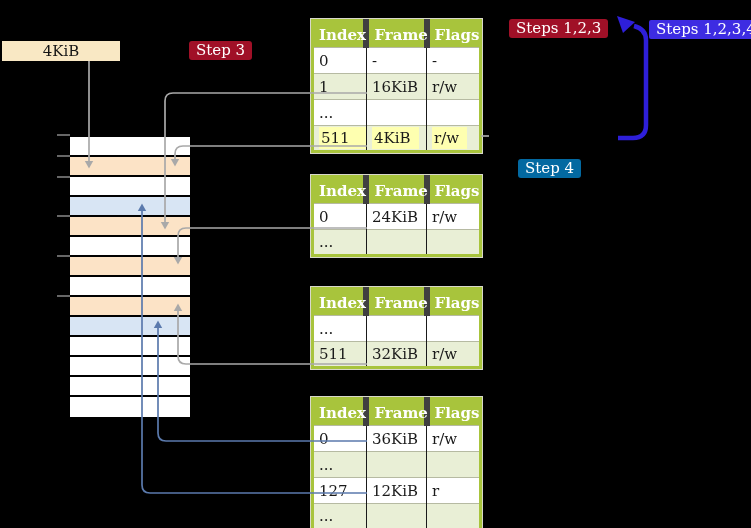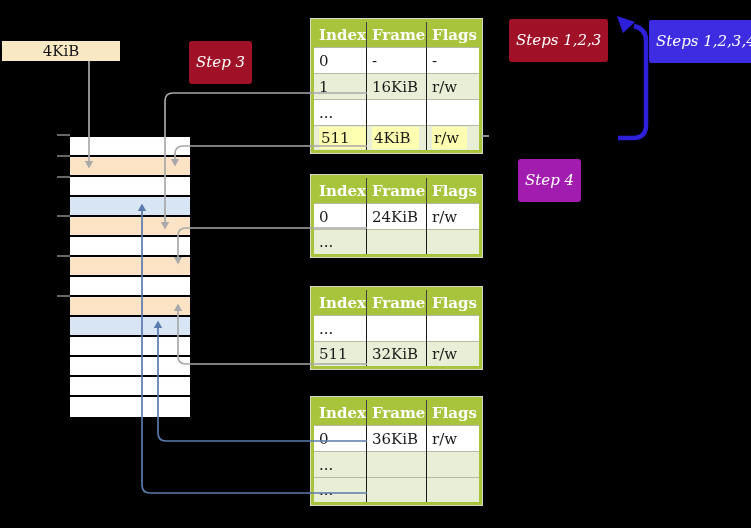--- a/index.html
+++ b/index.html
@@ -6,36 +6,36 @@
   .canvas{
     position:relative;width:751px;height:528px;background:#000000;overflow:hidden;
     font-family:"DejaVu Serif","Liberation Serif",serif;
   }
   .cr3-label{
     position:absolute;left:2px;top:41px;width:118px;height:20px;
     color:#141414;font-size:15px;line-height:20px;text-align:center;
   }
   .badge{
     position:absolute;color:#ffffff;font-size:15px;line-height:19px;height:19px;
-    padding:12px 7px;border-radius:3px;white-space:nowrap;font-style:italic;
+    padding:0 7px;border-radius:3px;white-space:nowrap;
   }
   #badge-step0{left:189px;top:41px;}
   #badge-steps123{left:509px;top:19px;}
   #badge-steps1234{left:649px;top:20px;border-radius:2px;}
   #badge-step4{left:518px;top:159px;}
   #memory-column{position:absolute;left:70px;top:135px;width:120px;height:282px;}
   .mrow{position:absolute;left:0;width:120px;height:22px;border-top:2px solid #000;box-sizing:border-box;}
   .ptable{position:absolute;left:311px;width:171px;box-shadow:0 0 0 1px #d8d8ca;}
   .ptable table{
     border-collapse:collapse;width:171px;table-layout:fixed;
     border:3px solid #a8c43c;font-size:15px;color:#1a1a1a;
   }
   .ptable th{
     background:#a8c43c;color:#ffffff;font-weight:bold;text-align:left;
-    height:25px;padding:0 0 0 5px;border-right:1px solid #404040;font-size:15px;
+    height:25px;padding:0 0 0 5px;border-right:6px solid #404040;font-size:15px;
   }
   .ptable th:last-child{border-right:none;}
   .ptable td{
     height:26px;padding:0 0 0 5px;border-right:1px solid #1a1a1a;
     border-top:1px solid #b6baa2;box-sizing:border-box;overflow:hidden;
     background:#ffffff;white-space:nowrap;
   }
   .ptable td:last-child{border-right:none;}
   .ptable tr.shaded td{background:#e9efd6;}
   .hl{background:#feffb0;padding:2px 8px 2px 2px;}
@@ -44,21 +44,21 @@
 </style>
 </head>
 <body>
 
 <div class="canvas">
   <div class="cr3-label" style="background: rgb(249, 232, 196);">4KiB</div>
 
   <div class="badge" id="badge-step0" style="background: rgb(160, 16, 39);">Step 3</div>
   <div class="badge" id="badge-steps123" style="background: rgb(160, 16, 39);">Steps 1,2,3</div>
   <div class="badge" id="badge-steps1234" style="background: rgb(61, 44, 226);">Steps 1,2,3,4</div>
-  <div class="badge" id="badge-step4" style="background: #a21caf;">Step 4</div>
+  <div class="badge" id="badge-step4" style="background: #0369a1;">Step 4</div>
 
   <div id="memory-column">
       <div class="mrow" style="top: 0px; background: rgb(255, 255, 255);"></div>
       <div class="mrow" style="top: 20px; background: rgb(252, 227, 198);"></div>
       <div class="mrow" style="top: 40px; background: rgb(255, 255, 255);"></div>
       <div class="mrow" style="top: 60px; background: rgb(216, 229, 244);"></div>
       <div class="mrow" style="top: 80px; background: rgb(252, 227, 198);"></div>
       <div class="mrow" style="top: 100px; background: rgb(255, 255, 255);"></div>
       <div class="mrow" style="top: 120px; background: rgb(252, 227, 198);"></div>
       <div class="mrow" style="top: 140px; background: rgb(255, 255, 255);"></div>
@@ -182,20 +182,25 @@
           <tbody>
             <tr>
               <td>0</td>
               <td>36KiB</td>
               <td>r/w</td>
             </tr>
             <tr class="shaded">
               <td>...</td>
               <td></td>
               <td></td>
+            </tr>
+            <tr>
+              <td>127</td>
+              <td>12KiB</td>
+              <td>r</td>
             </tr>
             <tr class="shaded">
               <td>...</td>
               <td></td>
               <td></td>
             </tr>
           </tbody>
         </table>
       </div>
     </div>

